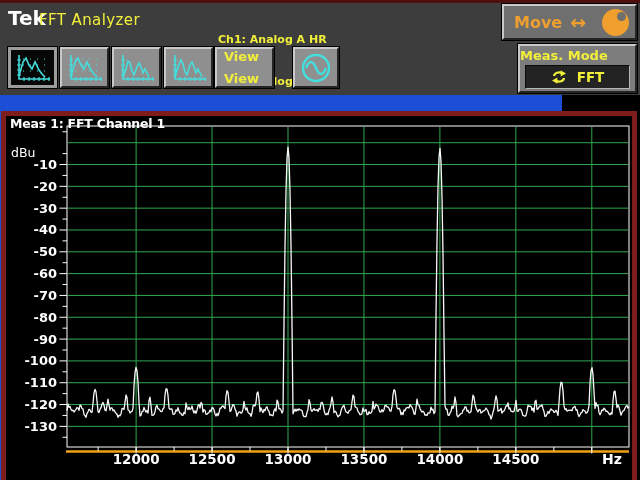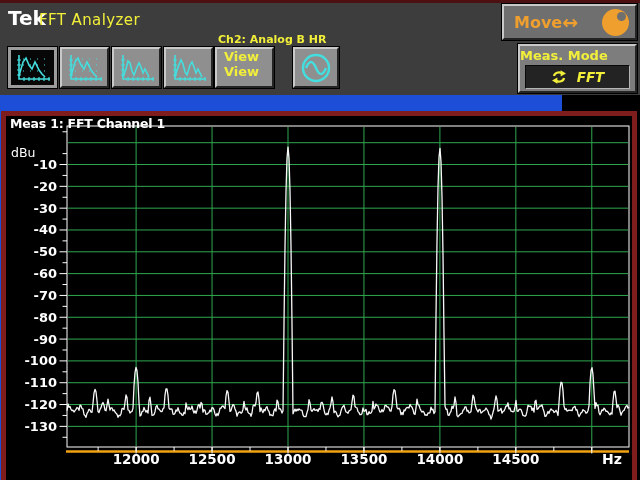--- a/index.html
+++ b/index.html
@@ -8,55 +8,56 @@
   .chrome{position:absolute;left:0;top:0;width:640px;height:95px;background:#3d3d3d;}
   .redline{position:absolute;left:0;top:0;width:640px;height:3px;background:#4c1010;}
   .abs{position:absolute;}
   .brand{left:8px;top:6px;color:#ffffff;font-size:20px;font-weight:bold;}
   .apptitle{left:39px;top:11px;color:#f2ef3a;font-size:15px;font-weight:normal;letter-spacing:.4px;}
   .chlabels{left:218px;top:5px;color:#f2ef3a;font-size:11px;font-weight:bold;line-height:14px;white-space:pre;}
   .raised{background:#8f8f8f;border-top:2px solid #c9c9c9;border-left:2px solid #c9c9c9;
           border-bottom:2px solid #242424;border-right:2px solid #242424;
           box-shadow:0 0 0 1px #000;box-sizing:border-box;}
   .move-btn{left:502px;top:4px;width:135px;height:36px;background:#6f6f6f;
-            display:flex;align-items:center;padding:0 6px 0 10px;cursor:pointer;}
+            display:flex;align-items:center;padding:0 6px 0 10px;gap:8px;cursor:pointer;}
   .move-label{color:#ef9f2e;font-size:16px;font-weight:bold;}
   .move-arrow{color:#ef9f2e;font-size:19px;font-weight:bold;line-height:16px;}
   .knob{margin-left:auto;width:27px;height:27px;border-radius:50%;background:#ef9f2e;position:relative;}
   .knob .dot{position:absolute;right:3px;top:3px;width:9px;height:9px;border-radius:50%;background:#6f6f6f;}
   .tbtn{position:absolute;top:47px;height:41px;display:flex;align-items:center;justify-content:center;cursor:pointer;}
   .active-btn{background:#070707 !important;border:3px solid #9c9c9c !important;}
   .b1{left:8px;width:49px;} .b2{left:60px;width:49px;} .b3{left:112px;width:49px;} .b4{left:164px;width:49px;}
-  .bview{left:215px;width:59px;flex-direction:column;align-items:flex-start;justify-content:flex-start;
+  .bview{left:215px;width:59px;flex-direction:column;align-items:flex-start;justify-content:space-between;
          padding-left:7px;color:#f2ef3a;font-size:13px;font-weight:bold;line-height:15px;}
   .bsine{left:293px;width:46px;}
   .measmode{left:518px;top:44px;width:119px;height:49px;background:#7d7d7d;}
   .measmode .mm-label{display:block;text-align:left;color:#f2ef3a;font-size:13px;font-weight:bold;margin-top:2px;}
   .mm-inset{margin:2px 5px 0 5px;height:22px;background:#232323;
             border-top:1px solid #0a0a0a;border-left:1px solid #0a0a0a;
             border-bottom:1px solid #b5b5b5;border-right:1px solid #b5b5b5;
             display:flex;align-items:center;justify-content:center;gap:10px;cursor:pointer;}
-  .mm-value{color:#f2ef3a;font-size:13.5px;font-weight:bold;font-style:italic;}
+  .mm-value{color:#f2ef3a;font-size:13.5px;font-weight:bold;}
   .display{position:absolute;left:1px;top:111px;width:636px;height:382px;background:#000;
            border:5px solid #7f1d1d;box-sizing:border-box;}
   .meas-line{position:absolute;left:4px;color:#fff;font-size:12.5px;font-weight:bold;letter-spacing:-.2px;white-space:pre;}
   .l1{top:0px;} .l2{top:13px;}
   .yunit{position:absolute;left:5px;top:29px;color:#fff;font-size:12.5px;font-weight:normal;}
   #chart-svg{position:absolute;left:0;top:95px;width:640px;height:385px;}
 </style>
 </head>
 <body>
 
 <div class="screen">
   <div class="chrome"></div>
   <div class="redline"></div>
 
   <span class="abs brand">Tek</span>
   <span class="abs apptitle">FFT Analyzer</span>
   <div class="abs chlabels">
+    <div>Ch1: Analog A HR</div>
     <div>Ch2: Analog B HR</div>
   </div>
   <div class="abs raised move-btn">
     <span class="move-label">Move</span>
     <span class="move-arrow">↔</span>
     <span class="knob">
         <span class="dot"></span>
       </span>
   </div>
 

